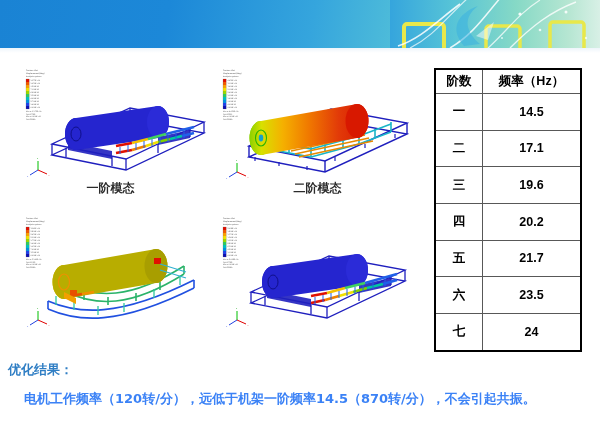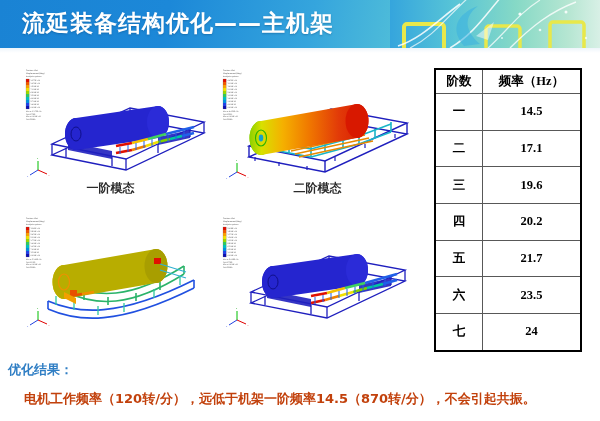--- a/index.html
+++ b/index.html
@@ -44,41 +44,41 @@
     position:absolute;left:0;top:122px;width:205px;
     text-align:center;font-size:12px;color:#2b2b2b;font-weight:600;
     font-family:"DejaVu Sans","Liberation Sans",sans-serif;
   }
 
   
   .freq-table-wrap{position:absolute;left:434px;top:68px;width:148px;height:284px;}
   table.freq{
     border-collapse:collapse;width:148px;height:284px;
     border:2px solid #000;background:#fff;
-    font-family:Liberation Serif, serif;
+    font-family:Liberation Sans, sans-serif;
     padding-left:16px;
   }
   table.freq th,table.freq td{
     border:1px solid #585858;text-align:center;vertical-align:middle;
     color:#000;font-weight:bold;
   }
   table.freq th{font-size:12.5px;padding:3px 0;}
   table.freq td{font-size:12.5px;padding:2px 0;}
   table.freq th:first-child,table.freq td:first-child{width:46px;}
 
   
   .result-label{
     position:absolute;left:8px;top:361px;
     font-size:13px;font-weight:bold;color:#2f7ec4;
     font-family:Liberation Serif, serif;
     white-space:nowrap;
   }
   .result-text{
     position:absolute;left:24px;top:390px;
-    font-size:13px;font-weight:bold;color:#c2410c;
+    font-size:13px;font-weight:bold;color:#3b82f6;
     font-family:"DejaVu Sans","Liberation Sans",sans-serif;
     white-space:nowrap;
   }
 </style>
 </head>
 <body>
 
 <div class="slide">
 
   <div class="header">
@@ -104,21 +104,20 @@
         <path d="M120,48 C142,26 160,12 186,2" stroke="#ffffff" stroke-width="1.4" fill="none" opacity=".8"></path>
         <path d="M74,46 C60,30 66,14 88,6 C72,18 76,32 90,44 Z" fill="#3bb0e0" opacity=".55"></path>
         <path d="M86,36 L104,22 L98,40 Z" fill="#ffffff" opacity=".5"></path>
         <circle cx="130" cy="14" r="1.6" fill="#ffffff" opacity=".9"></circle>
         <circle cx="150" cy="30" r="1.3" fill="#ffffff" opacity=".8"></circle>
         <circle cx="176" cy="12" r="1.5" fill="#ffffff" opacity=".85"></circle>
         <circle cx="196" cy="38" r="1.2" fill="#ffffff" opacity=".7"></circle>
         <circle cx="112" cy="38" r="1.1" fill="#ffffff" opacity=".7"></circle>
       </svg>
     </div>
-    <div class="header-title">流延装备结构优化——主机架</div>
   </div>
   <div class="header-underline"></div>
 
   <div class="panels">
 
     <div class="panel p1">
       <div class="fea">
         <svg width="205" height="124" viewBox="0 0 205 124">
           <rect x="0" y="0" width="205" height="124" fill="#ffffff"></rect>
           <g font-size="1.9" fill="#444" font-family="DejaVu Sans">

